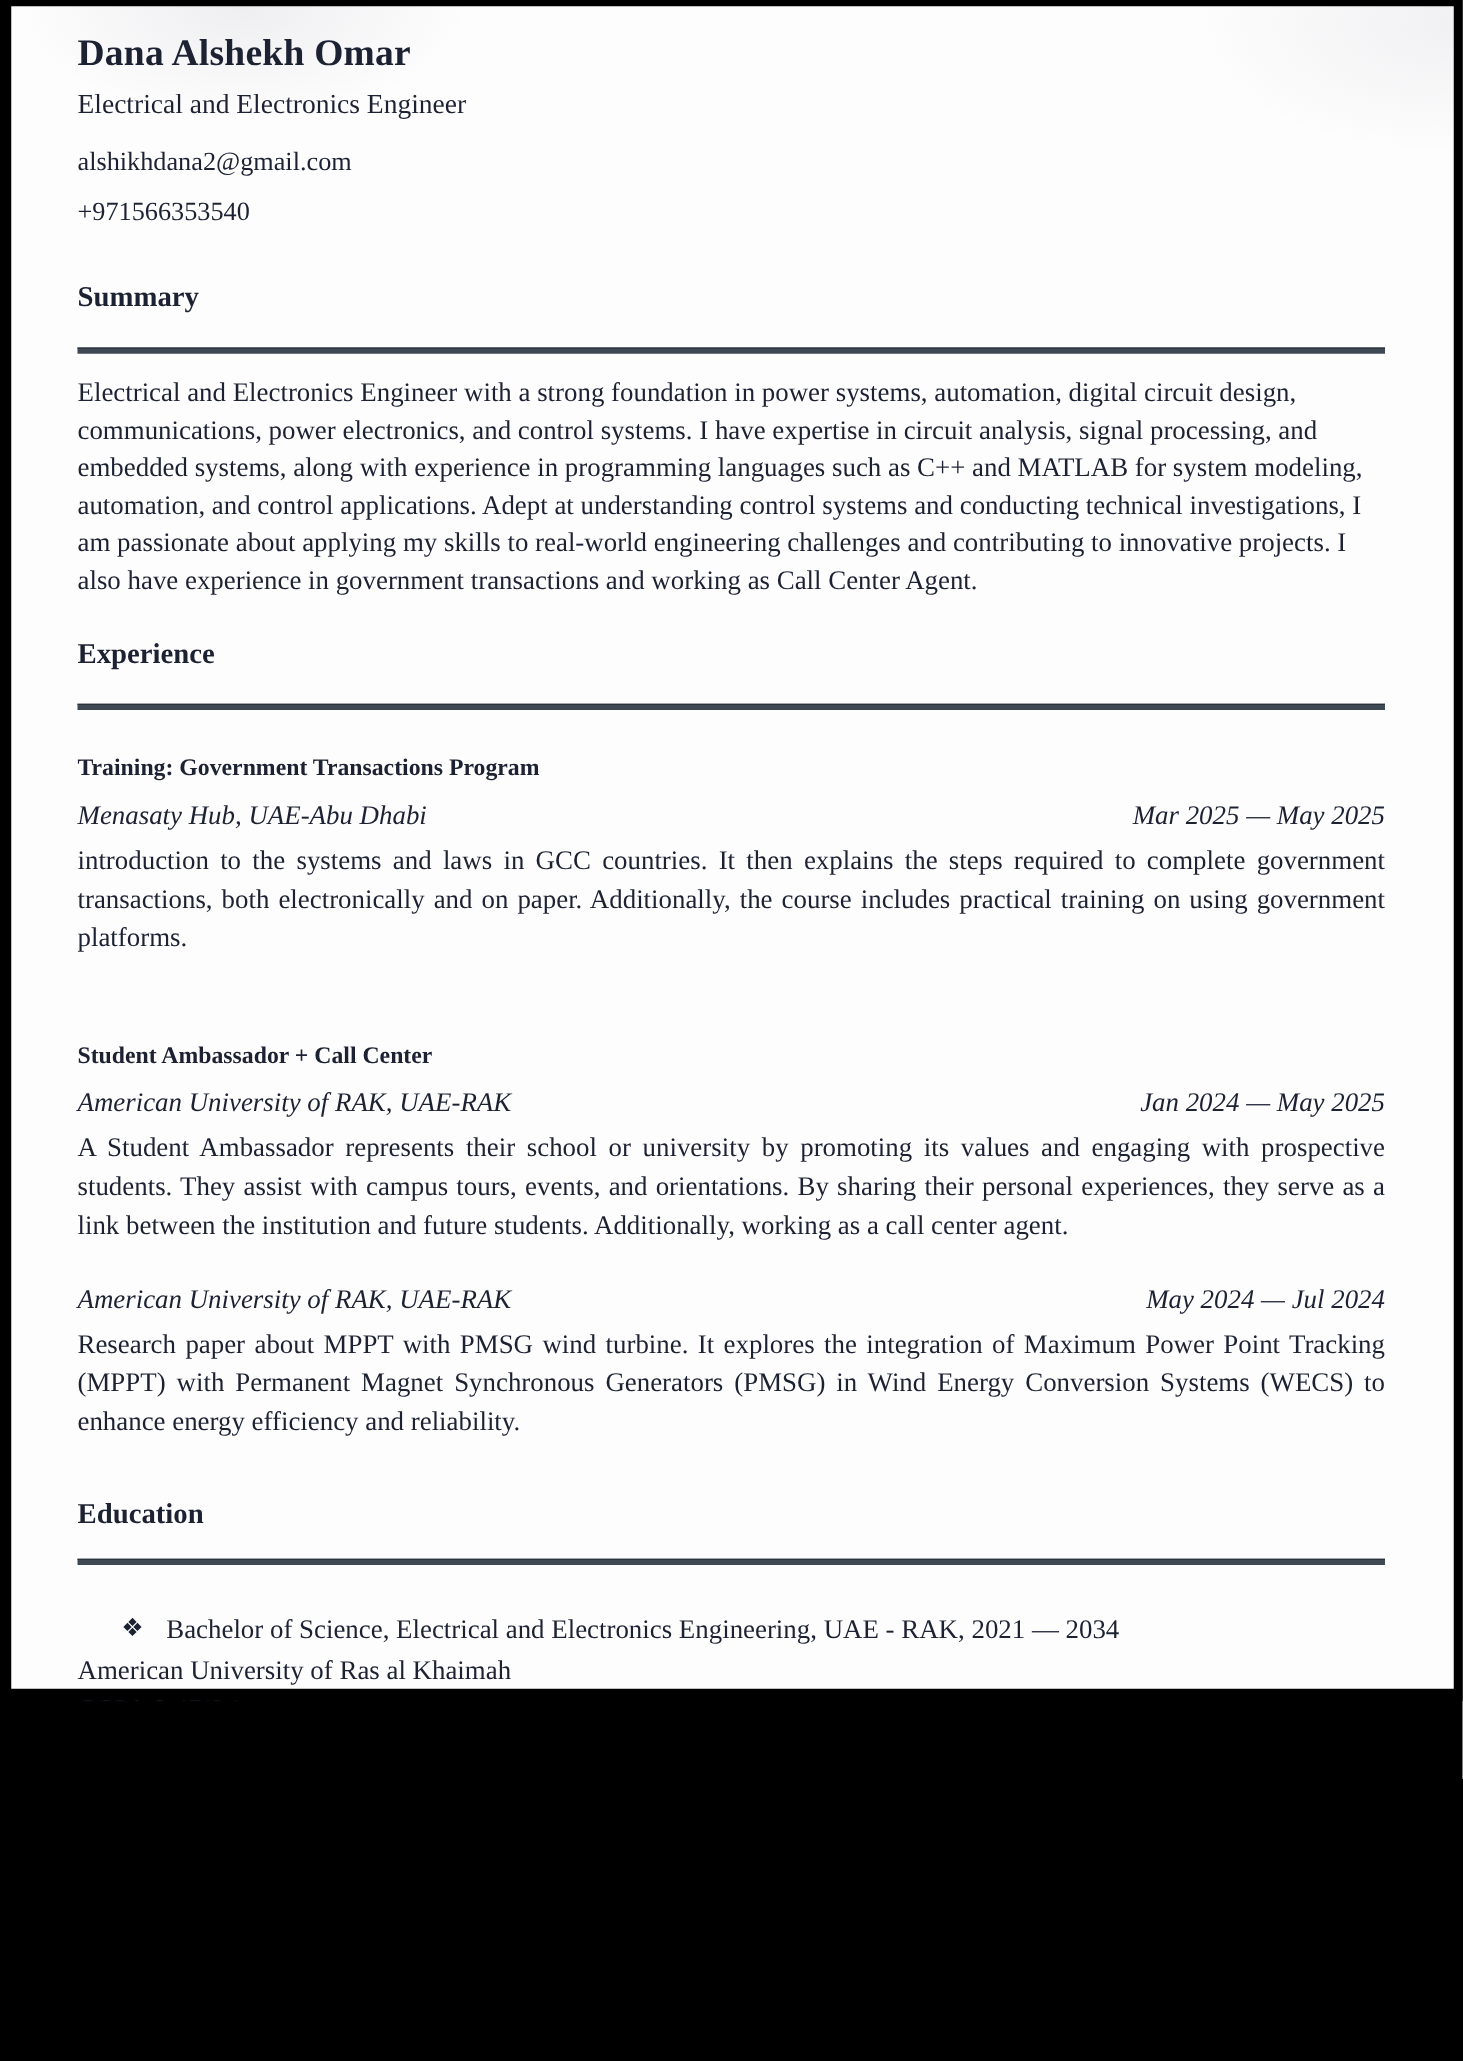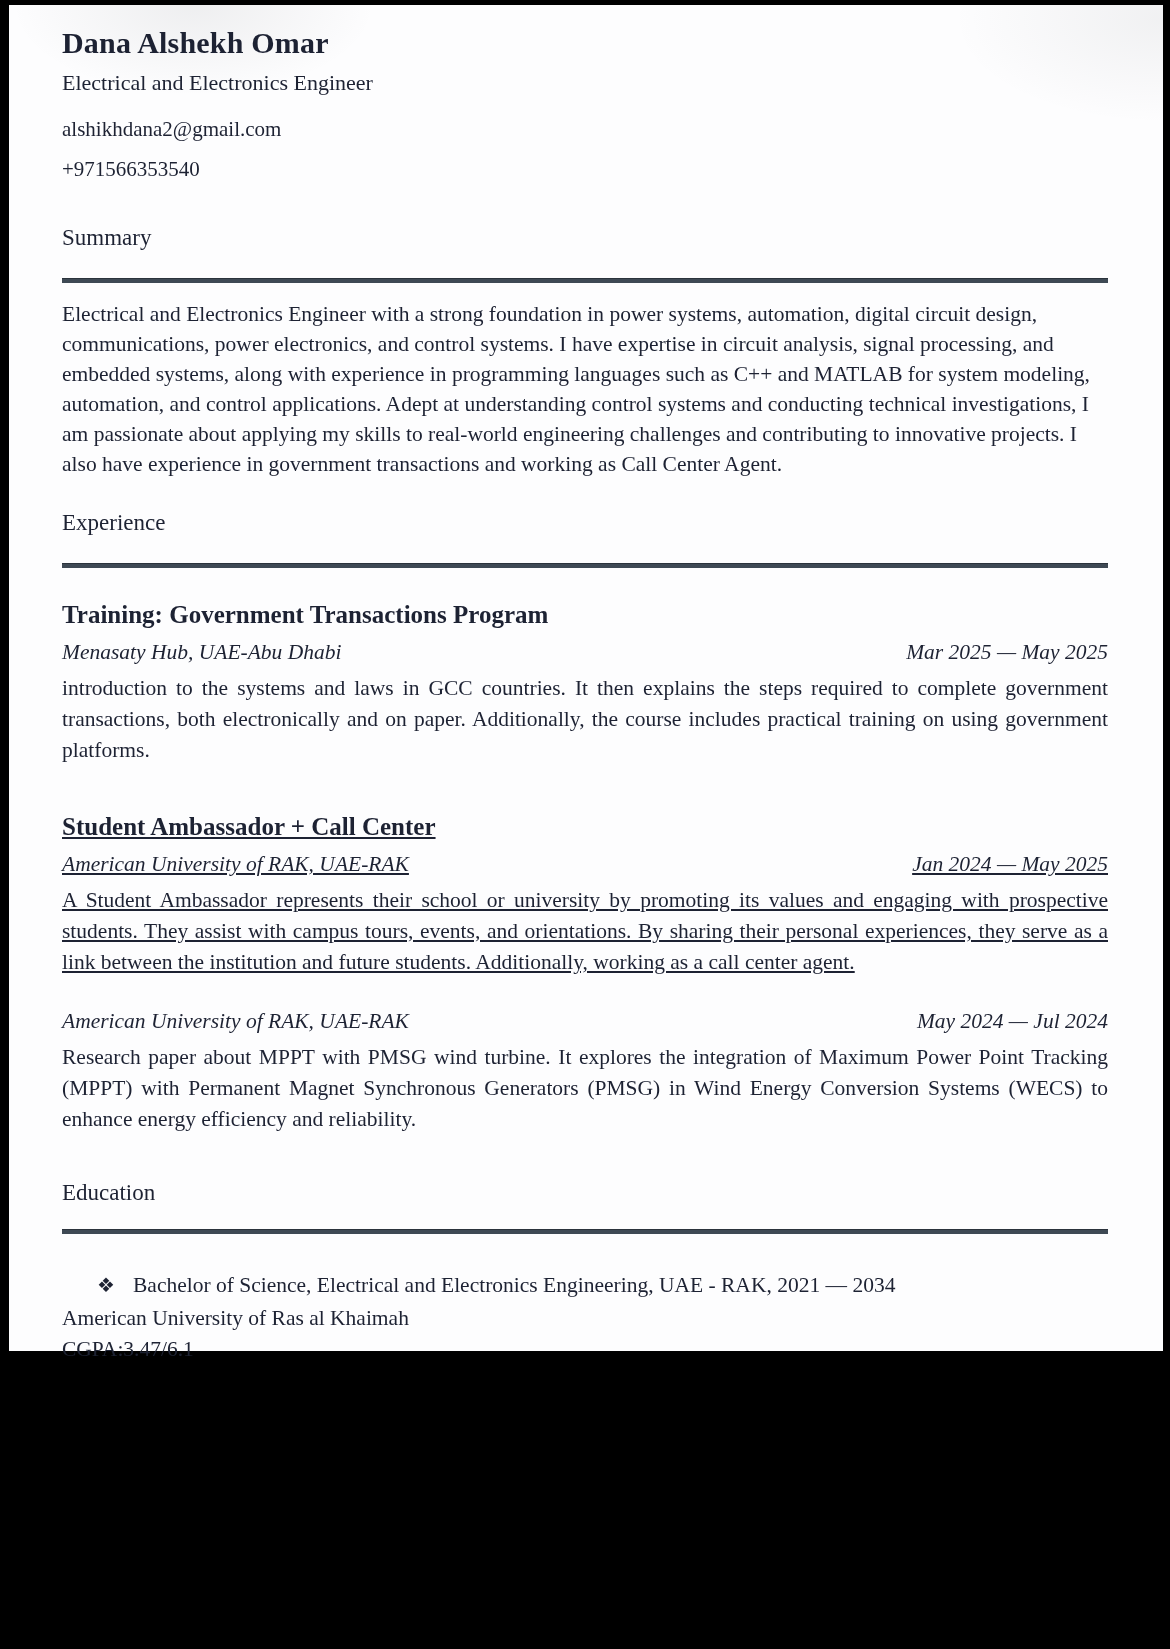--- a/index.html
+++ b/index.html
@@ -29,36 +29,36 @@
   .job-title { font-size: 22px; line-height: 26px; font-weight: normal; margin-top: 9px; }
 
   .contact { margin-top: 20px; font-size: 21px; line-height: 26px; }
   .contact-row { display: grid; grid-template-columns: 453px auto; }
   .contact-phone { margin-top: 14px; }
 
   .section { margin-top: 42px; }
   .section.experience { margin-top: 30px; }
   .section.education { margin-top: 44px; }
 
-  .section-heading { font-size: 23px; line-height: 28px; font-weight: normal; }
+  .section-heading { font-size: 23px; line-height: 28px; font-weight: bold; }
   .rule {
     height: 5px;
     margin-top: 26px;
     background: #3e4954;
     border: 0;
     border-top: 1px solid #2b333c;
   }
   .section.education .rule { margin-top: 22px; }
 
   .summary-text { margin-top: 16px; font-size: 21.5px; line-height: 30px; }
 
   .entry { margin-top: 34px; }
-  .entry.entry-2 { margin-top: 48px; text-decoration: underline; }
+  .entry.entry-2 { margin-top: 66px; }
   .entry.entry-3 { margin-top: 30px; }
-  .entry-title { font-size: 25px; line-height: 26px; font-weight: bold; }
+  .entry-title { font-size: 19px; line-height: 26px; font-weight: bold; }
   .entry-meta {
     display: flex; justify-content: space-between;
     margin-top: 11px; font-size: 21.5px; line-height: 26px; font-style: italic;
   }
   .entry.entry-3 .entry-meta { margin-top: 26px; }
   .entry-desc { margin-top: 8px; font-size: 21.5px; line-height: 31px; text-align: justify; }
 
   .edu-item { margin-top: 36px; font-size: 21.5px; line-height: 31px; }
   .edu-item.edu-item-2 { margin-top: 28px; }
   .edu-bullet-row { padding-left: 35px; display: flex; }

